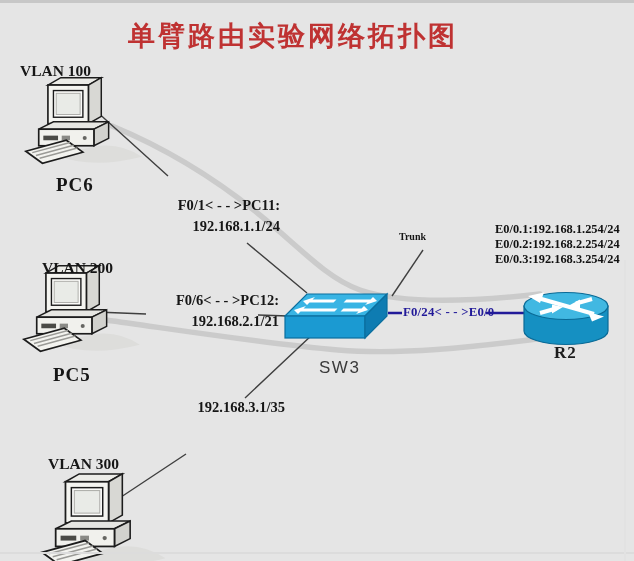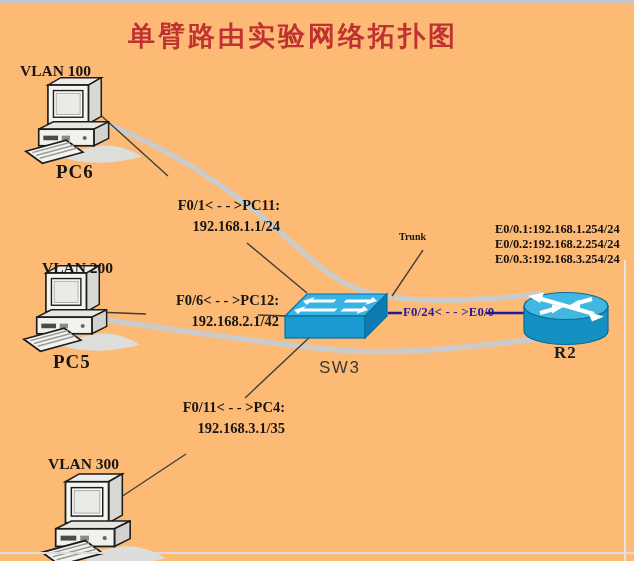--- a/index.html
+++ b/index.html
@@ -1,34 +1,34 @@
 <!DOCTYPE html>
 <html><head>
 <meta charset="utf-8">
 <style>
   html,body{margin:0;padding:0;}
   body{background:#ffffff;}
   .stage{
     position:relative;
     width:634px;height:561px;
-    background:#fdba74;
+    background:#e5e5e5;
     overflow:hidden;
     font-family:"Liberation Serif","DejaVu Serif",serif;
   }
   .frame-top{position:absolute;left:0;top:0;width:634px;height:3px;background:#c7c7c7;}
   .frame-bottom{position:absolute;left:0;top:552px;width:634px;height:2px;background:#dcdcdc;}
   .frame-right{position:absolute;left:624px;top:260px;width:2px;height:301px;background:#e2e2e2;}
   svg.layer{position:absolute;left:0;top:0;}
   .lbl{position:absolute;white-space:nowrap;color:#161616;}
   .title{
     font-family:"Liberation Sans","DejaVu Sans",sans-serif;
     font-weight:bold;font-size:27px;letter-spacing:3px;color:#bf3232;
   }
   .vlan{font-weight:bold;font-size:15.5px;}
-  .pcname{font-weight:bold;font-size:19px;letter-spacing:1px;}
+  .pcname{font-weight:bold;font-size:19px;letter-spacing:1px;margin-top:13px;}
   .linklbl{
     position:absolute;text-align:right;font-weight:bold;font-size:14.5px;
     line-height:21px;color:#161616;white-space:nowrap;
   }
   .trunk{font-weight:bold;font-size:10px;}
   .subifs{
     position:absolute;font-weight:bold;font-size:12.4px;line-height:15.2px;
     color:#121212;white-space:nowrap;margin-left:39px;
   }
   .navylbl{
@@ -114,25 +114,24 @@
   <div class="linklbl" style="left:128px;top:195px;width:152px;">
     <div>F0/1&lt; - - &gt;PC11:</div>
     <div>192.168.1.1/24</div>
   </div>
 
   <div class="lbl vlan" style="left:42px;top:259px;">VLAN 200</div>
   <div class="lbl pcname" style="left:53px;top:351px;">PC5</div>
 
   <div class="linklbl" style="left:127px;top:290px;width:152px;">
     <div>F0/6&lt; - - &gt;PC12:</div>
-    <div>192.168.2.1/42</div>
+    <div>192.168.2.1/21</div>
   </div>
 
   <div class="linklbl" style="left:133px;top:397px;width:152px;">
-    <div>F0/11&lt; - - &gt;PC4:</div>
     <div>192.168.3.1/35</div>
   </div>
 
   <div class="lbl vlan" style="left:48px;top:455px;">VLAN 300</div>
 
   <div class="lbl trunk" style="left:399px;top:231px;">Trunk</div>
 
   <div class="subifs" style="left:456px;top:222px;">
     <div>E0/0.1:192.168.1.254/24</div>
     <div>E0/0.2:192.168.2.254/24</div>

